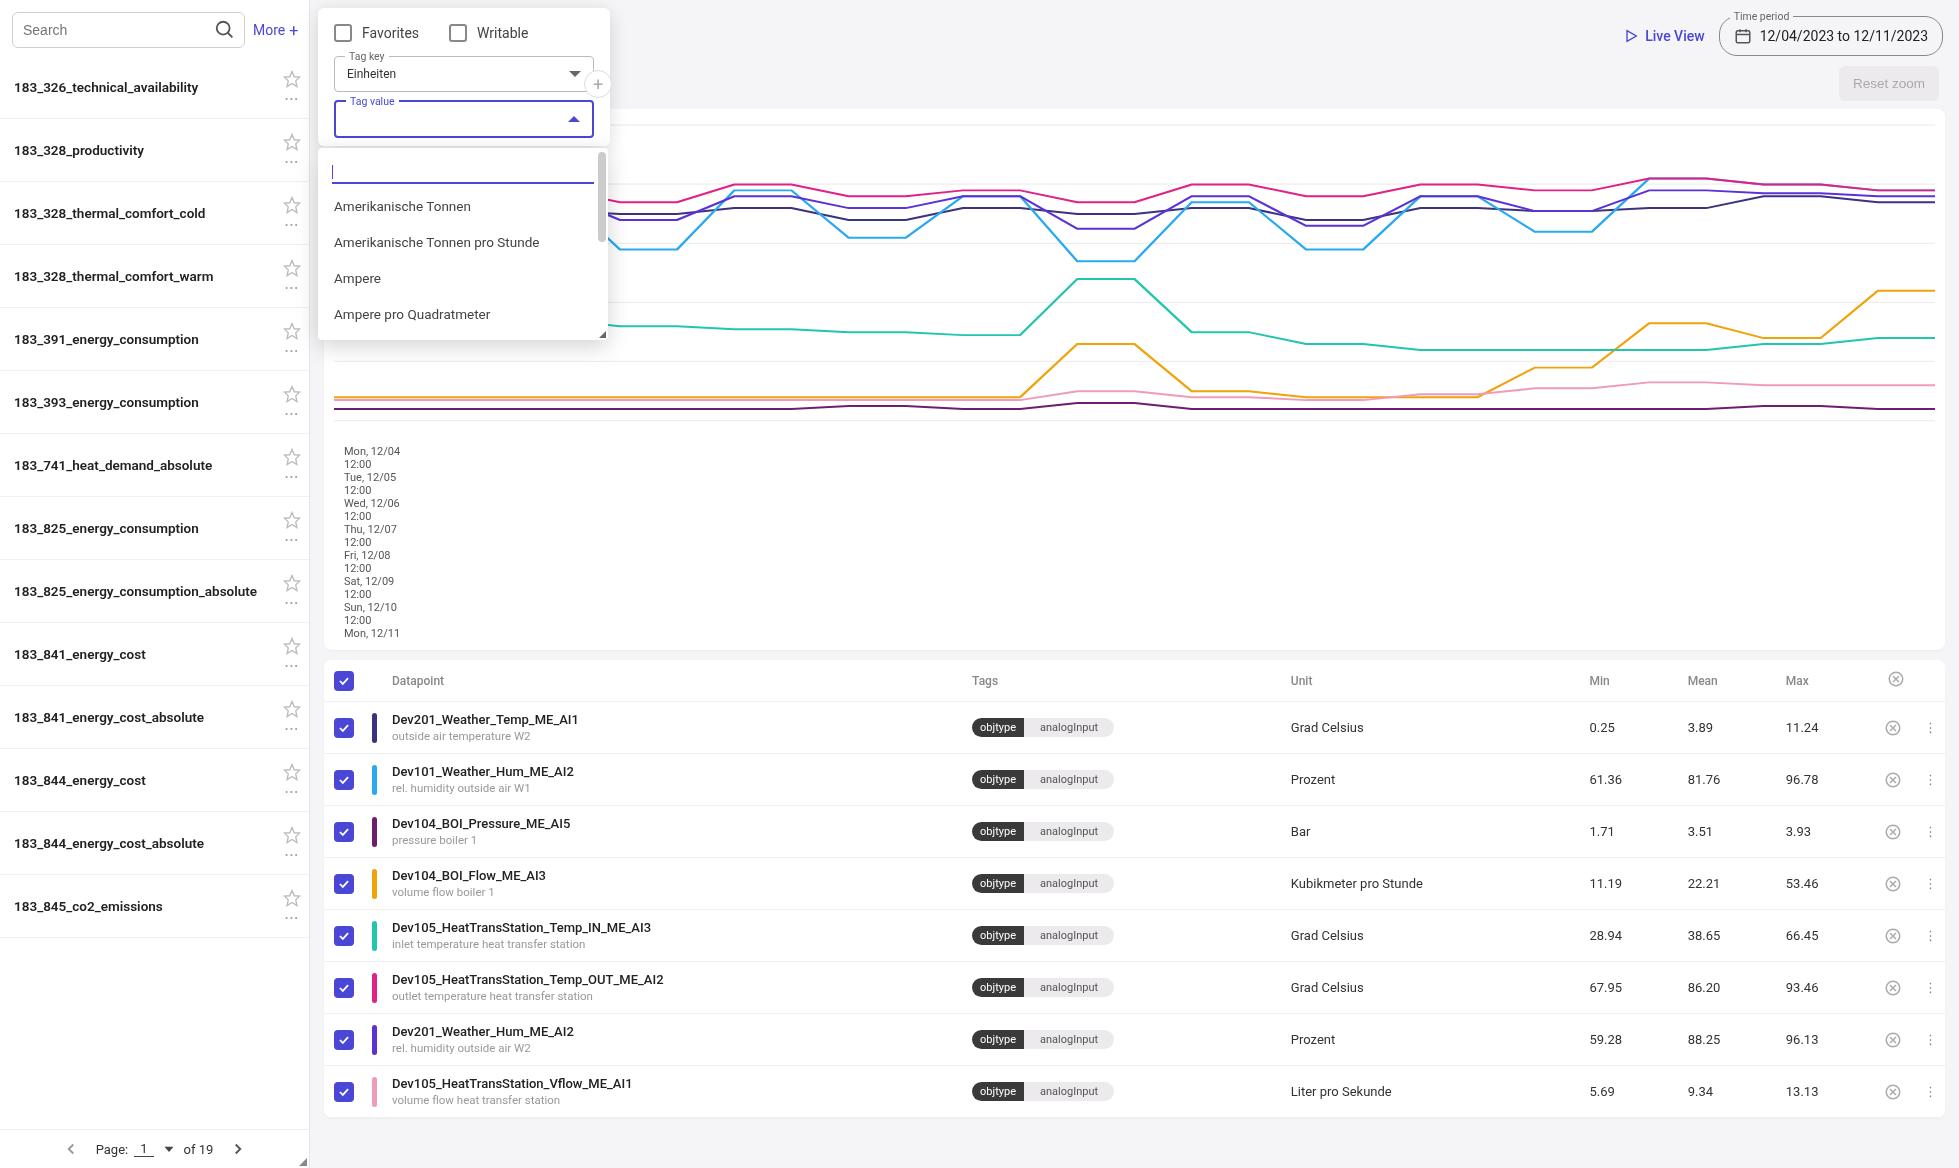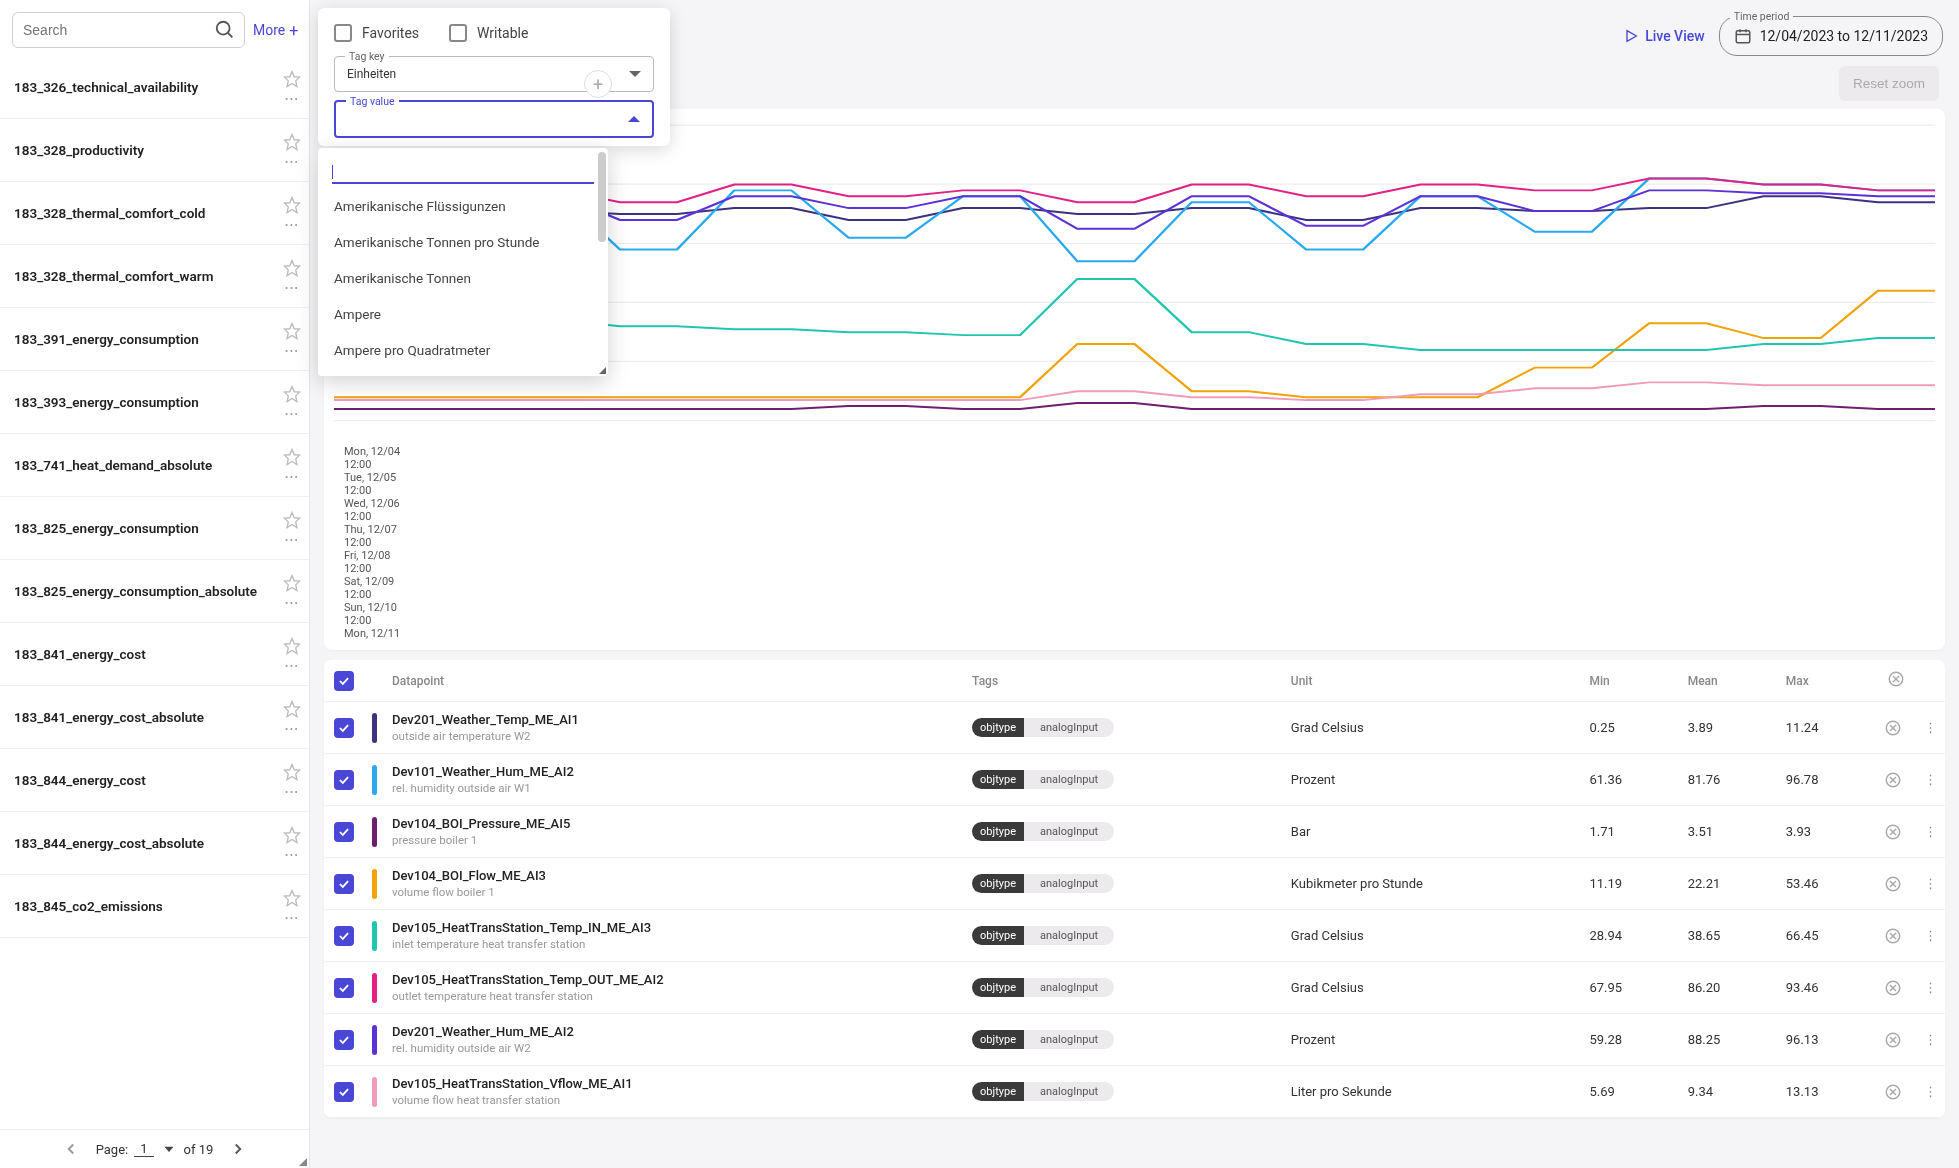--- a/index.html
+++ b/index.html
@@ -65,21 +65,21 @@
 .checkbox svg { width: 14px; height: 14px; }
 .dp-cell-name { font-size: 13px; font-weight: 500; color: #222; }
 .dp-cell-desc { font-size: 11.5px; color: #999; margin-top: 2px; }
 .tag-chip { display: inline-flex; align-items: center; border-radius: 12px; overflow: hidden; font-size: 11px; }
 .tag-chip .k { background: #3a3a3a; color: #fff; padding: 3px 8px; }
 .tag-chip .v { background: #eceaed; color: #555; padding: 3px 16px; }
 .remove-icon { width: 18px; height: 18px; color: #aaa; cursor: pointer; }
 .action-cell { display: flex; align-items: center; gap: 10px; }
 
 
-.popover { position: absolute; top: 8px; left: 318px; width: 352px; background: #fff; border-radius: 6px; box-shadow: 0 4px 18px rgba(0,0,0,0.15); padding: 16px 16px 0 16px; z-index: 30; }
+.popover { position: absolute; top: 8px; left: 318px; width: 292px; background: #fff; border-radius: 6px; box-shadow: 0 4px 18px rgba(0,0,0,0.15); padding: 16px 16px 0 16px; z-index: 30; }
 .popover-row1 { display: flex; gap: 30px; margin-bottom: 14px; }
 .check-opt { display: flex; align-items: center; gap: 10px; font-size: 14px; color: #444; }
 .check-opt .empty-cb { width: 18px; height: 18px; border: 2px solid #888; border-radius: 3px; }
 .fieldset { position: relative; border: 1px solid #bbb; border-radius: 4px; padding: 10px 12px; margin-bottom: 8px; display: flex; align-items: center; justify-content: space-between; }
 .fieldset.active { border: 2px solid #4a47d6; }
 .fieldset .float-l { position: absolute; top: -7px; left: 10px; background: #fff; padding: 0 4px; font-size: 10.5px; color: #666; }
 .fieldset.active .float-l { color: #4a47d6; }
 .fieldset .val { font-size: 12px; color: #333; text-align: right; }
 .dropdown-icon { width: 0; height: 0; border-left: 6px solid transparent; border-right: 6px solid transparent; }
 .dropdown-icon.down { border-top: 6px solid #666; }
@@ -628,23 +628,22 @@
       <span class="dropdown-icon up"></span>
     </div>
     <div class="add-circle">+</div>
   </div>
 
   <div class="dropdown-panel">
     <div class="search-line">
         <span class="cursor"></span>
       </div>
     <div id="dd-options">
-        <div class="opt">Amerikanische Flüssigunzen</div>
+        <div class="opt">Amerikanische Tonnen</div>
         <div class="opt">Amerikanische Tonnen pro Stunde</div>
-        <div class="opt">Amerikanische Tonnen</div>
         <div class="opt">Ampere</div>
         <div class="opt">Ampere pro Quadratmeter</div>
       </div>
     <div class="dropdown-scroll"></div>
     <div class="dropdown-corner"></div>
   </div>
 
 </div>
 
 </body></html>

